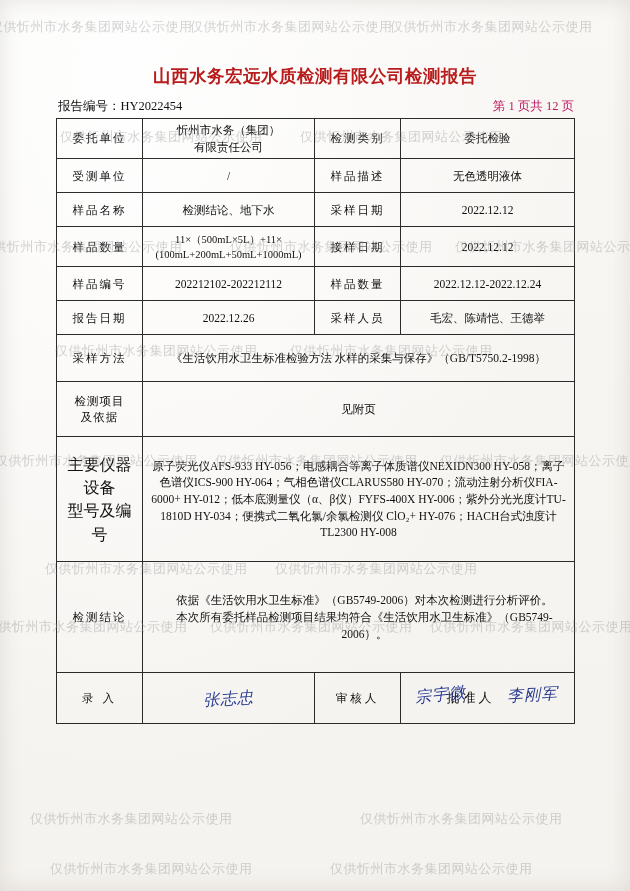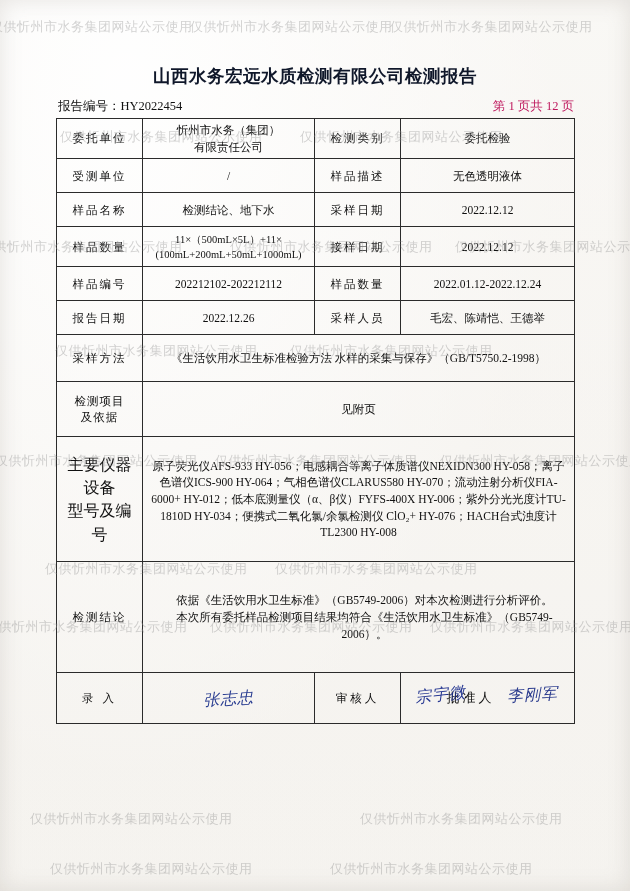--- a/index.html
+++ b/index.html
@@ -34,21 +34,21 @@
   }
   .doc-title {
     position: absolute;
     left: 0;
     top: 64px;
     width: 630px;
     text-align: center;
     font-size: 17.5px;
     font-weight: bold;
     letter-spacing: 0.5px;
-    color: #0f172a;
+    color: #b91c1c;
     font-family: "Liberation Serif", "DejaVu Serif", serif;
   }
   .report-no {
     position: absolute;
     left: 58px;
     top: 98px;
     font-size: 12.5px;
     color: #111;
   }
   .page-no {
@@ -195,21 +195,21 @@
           <td class="lbl">样品数量</td>
           <td class="val" style="white-space: pre-line; font-size:10.5px;">11×（500mL×5L）+11×
 (100mL+200mL+50mL+1000mL)</td>
           <td class="lbl">接样日期</td>
           <td class="val">2022.12.12</td>
         </tr>
         <tr class="row-h34">
           <td class="lbl">样品编号</td>
           <td class="val">202212102-202212112</td>
           <td class="lbl">样品数量</td>
-          <td class="val">2022.01.12-2022.12.24</td>
+          <td class="val">2022.12.12-2022.12.24</td>
         </tr>
         <tr class="row-h34">
           <td class="lbl">报告日期</td>
           <td class="val">2022.12.26</td>
           <td class="lbl">采样人员</td>
           <td class="val">毛宏、陈靖恺、王德举</td>
         </tr>
         <tr>
           <td class="lbl" style="height:40px;">采样方法</td>
           <td class="val center-block" colspan="3">《生活饮用水卫生标准检验方法 水样的采集与保存》（GB/T5750.2-1998）</td>

